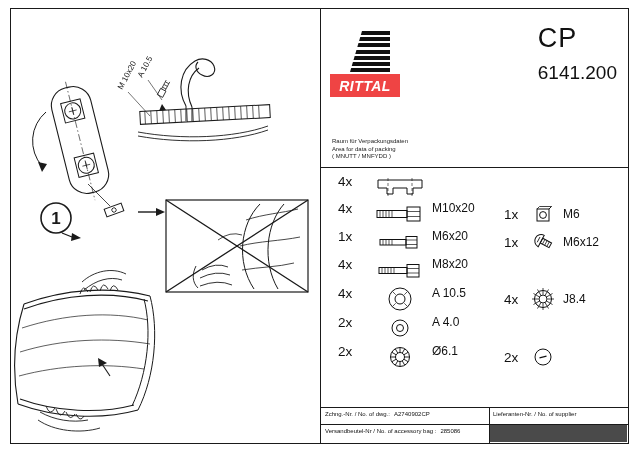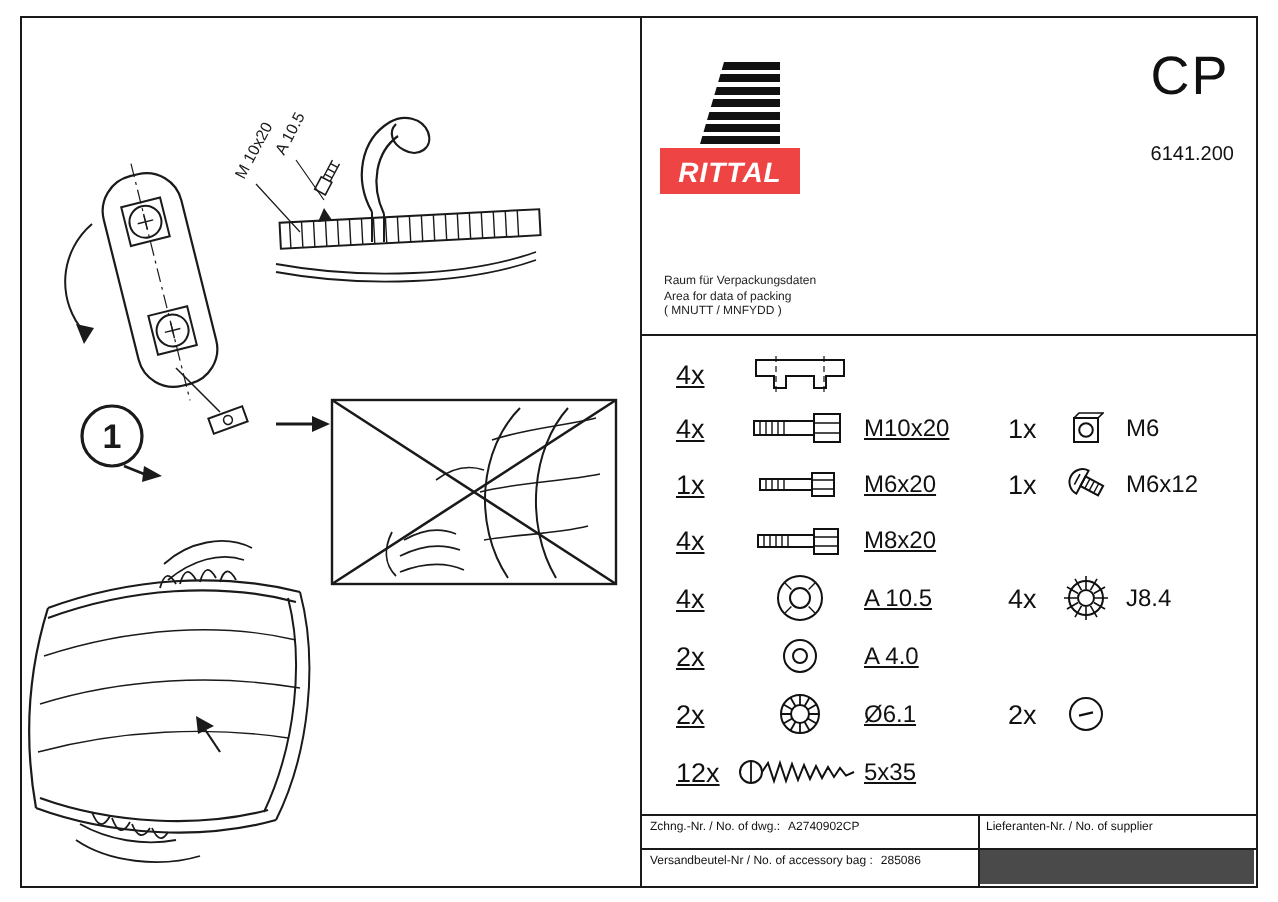--- a/index.html
+++ b/index.html
@@ -11,30 +11,30 @@
 
   
   .logo-mark{position:absolute;left:350px;top:31px;width:40px;height:41px;
              background:repeating-linear-gradient(180deg,#111 0 4px,#fff 4px 6.2px);
              clip-path:polygon(30% 0,100% 0,100% 100%,0 100%);}
   .logo-text{position:absolute;left:330px;top:74px;width:70px;height:23px;background:#ef4444;color:#fff;
              display:flex;align-items:center;justify-content:center;font-style:italic;font-weight:bold;
              font-size:14px;letter-spacing:.5px;}
   .cp-block{position:absolute;right:22px;top:24px;}
   .cp-code{font-size:27px;letter-spacing:1px;line-height:28px;}
-  .cp-number{font-size:10px;margin-top:20px;}
+  .cp-number{font-size:19px;margin-top:10px;}
   .packing-note{position:absolute;left:332px;top:138px;font-size:6px;line-height:7.5px;color:#222;}
   .hline{position:absolute;border-top:1px solid #1a1a1a;}
   .h1{left:321px;top:167px;width:307px;}
   .h2{left:321px;top:407px;width:307px;border-top-width:1.25px;}
   .h3{left:321px;top:424px;width:307px;}
   .vfoot{position:absolute;left:489px;top:407px;height:36px;border-left:1px solid #1a1a1a;}
 
   
-  .row{position:absolute;left:338px;width:290px;height:26px;display:flex;align-items:center;text-decoration:underline;}
+  .row{position:absolute;left:338px;width:290px;height:26px;display:flex;}
   .qty{width:30px;font-size:13.5px;}
   .ic{width:64px;display:flex;justify-content:center;align-items:center;}
   .lbl{font-size:12px;}
   .rgt{position:absolute;left:166px;top:0;height:100%;display:flex;align-items:center;}
   .qty2{width:24px;font-size:13.5px;}
   .ic2{width:30px;display:flex;justify-content:center;align-items:center;margin-right:5px;}
 
   
   .f-cell{position:absolute;font-size:6px;color:#111;white-space:nowrap;}
   .f1{left:325px;top:411px;}
@@ -271,31 +271,20 @@
       <span class="ic2">
         <svg width="20" height="20" viewBox="0 0 20 20" fill="none" stroke="#111">
           <circle cx="10" cy="10" r="8" stroke-width="1"></circle>
           <path d="M6.5,10.8 l7,-1.6" stroke-width="1.2"></path>
         </svg>
       </span>
       <span class="lbl"></span>
     </span>
   </div>
 
-  <div class="row" style="top:373px">
-    <span class="qty">12x</span>
-    <span class="ic">
-      <svg width="62" height="16" viewBox="0 0 62 16" fill="none" stroke="#111">
-        <circle cx="6.5" cy="8" r="5.5" stroke-width="1"></circle>
-        <path d="M6.5,2.8 V13.2" stroke-width=".9"></path>
-        <path stroke-width="1" d="M12,8 L15,3.5 18,12.5 21,3.5 24,12.5 27,4 30,12 33,4.5 36,11.5 39,5 42,11 45,5.5 48,10.5 51,6 54,9.8 58,8"></path>
-      </svg>
-    </span>
-    <span class="lbl">5x35</span>
-  </div>
 
   <div class="hline h2"></div>
   <div class="hline h3"></div>
   <div class="vfoot"></div>
 
   <div class="f-cell f1">
     <span>Zchng.-Nr. / No. of dwg.:</span><span class="f-val">A2740902CP</span>
   </div>
   <div class="f-cell f2">
     <span>Versandbeutel-Nr / No. of accessory bag :</span><span class="f-val">285086</span>

